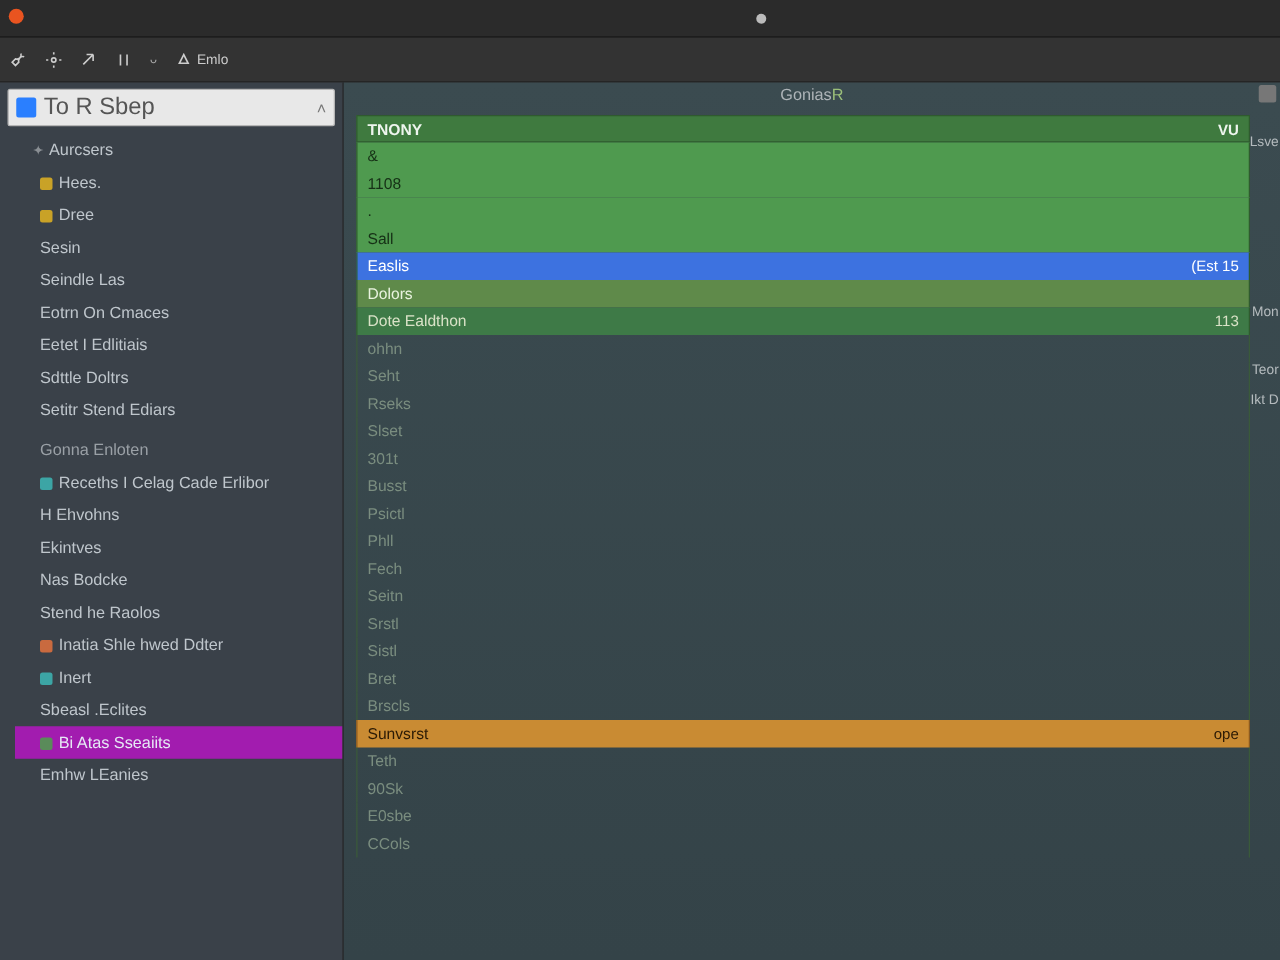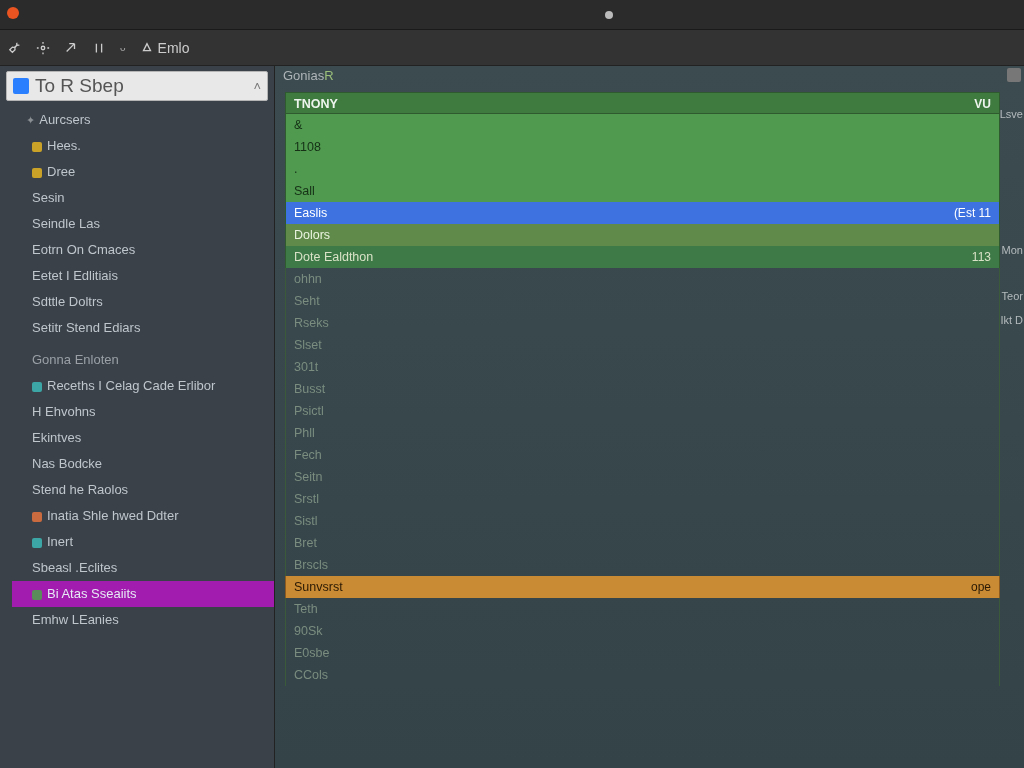--- a/index.html
+++ b/index.html
@@ -1,41 +1,41 @@
 <!DOCTYPE html>
 <html><head>
 <meta charset="utf-8">
 <style>
   * { box-sizing: border-box; margin: 0; padding: 0; }
   html, body { width: 1024px; height: 768px; overflow: hidden; font-family: "Segoe UI", Tahoma, sans-serif; font-size: 13px; background:#2b2b2b; color:#d0d0d0;}
   .titlebar { height:30px; background:#2b2b2b; position:relative; border-bottom:1px solid #1a1a1a;}
   .titlebar .dot { position:absolute; left:605px; top:11px; width:8px; height:8px; border-radius:50%; background:#bbb;}
   .titlebar .close { position:absolute; left:7px; top:7px; width:12px; height:12px; border-radius:50%; background:#e95420;}
   .toolbar { height:36px; background:#333; display:flex; align-items:center; padding:0 8px; gap:14px; border-bottom:1px solid #222;}
-  .toolbar .tb { color:#ccc; display:inline-flex; align-items:center; font-size:14px;}
+  .toolbar .tb { color:#ccc; display:inline-flex; align-items:center; font-size:11px;}
   .toolbar svg { width:14px; height:14px; fill:none; stroke:#ccc; stroke-width:1.5;}
   .shell { display:flex; height: calc(768px - 30px - 36px); }
   .sidebar { width:275px; background:#3a4149; display:flex; flex-direction:column; border-right:1px solid #222;}
   .searchbox { height:30px; margin:5px 6px 0 6px; background:#e8e8e8; border:1px solid #b5b5b5; border-radius:2px; display:flex; align-items:center; padding:0 6px; color:#333;}
   .searchbox .glyph { width:16px; height:16px; background:#2a7fff; border-radius:2px; margin-right:6px;}
   .searchbox .txt { flex:1; font-size:19px; color:#555;}
   .searchbox .chev { color:#777;}
   .tree { padding:6px 0 40px 12px; overflow:hidden;}
   .tree-item { height:26px; line-height:26px; font-size:13px; padding-left:20px; color:#bfc6cc; white-space:nowrap; cursor:pointer;}
   .tree-item.l1 { padding-left:14px;}
   .tree-item .star { color:#8a8f94; margin-right:4px; font-size:11px;}
   .tree-item.section { color:#9aa0a6; margin-top:6px;}
   .tree-item.hl { background:#a21caf; color:#e6e9f5;}
   .tree-item .sq { display:inline-block; width:10px; height:10px; border-radius:2px; margin-right:5px; vertical-align:middle;}
   .sq-y { background:#c9a227;}
   .sq-c { background:#3ca5a5;}
   .sq-r { background:#c96a3f;}
   .sq-g { background:#5a8b5a;}
   .main { flex:1; position:relative; background:linear-gradient(180deg,#3b4b50 0%, #344348 100%);}
-  .tabbar { height:18px; padding:2px 8px; color:#aeb4b8; font-size:13px; display:flex; align-items:center; justify-content:flex-start;}
+  .tabbar { height:18px; padding:2px 8px; color:#aeb4b8; font-size:13px; display:flex; align-items:center; justify-content:center;}
   .grid-area { position:absolute; left:10px; right:24px; top:26px;text-align:center; }
   .row { height:22px; line-height:22px; font-size:12.5px; padding:0 8px; display:flex; justify-content:space-between; white-space:nowrap;}
   .row.header1 { background:#3f7a3f; border:1px solid #2f5a2f; color:#eef5ee; font-weight:600;}
   .row.green-block { background:#4f9a4f; color:#163016; border-left:1px solid #2f5a2f; border-right:1px solid #2f5a2f;}
   .row.sel { background:#3d72e0; color:#fff; border-left:1px solid #2f5a2f; border-right:1px solid #2f5a2f;}
   .row.sub1 { background:#5f8a4a; color:#e9f3df; border-left:1px solid #2f5a2f; border-right:1px solid #2f5a2f;}
   .row.sub2 { background:#3e7a47; color:#d9e2c7; border-left:1px solid #2f5a2f; border-right:1px solid #2f5a2f;}
   .row.body { border-left:1px solid #3a5a3a; border-right:1px solid #3a5a3a; color:#7a8d7f;}
   .row.sep-orange { background:#c98b33; color:#2b1a05; border-left:1px solid #8a5a20; border-right:1px solid #8a5a20;}
   .row .rh { font-size:12px; }
@@ -143,21 +143,21 @@
         <div class="row green-block">
           <span>.</span>
           <span class="rh"></span>
         </div>
         <div class="row green-block">
           <span>Sall</span>
           <span class="rh"></span>
         </div>
         <div class="row sel">
           <span>Easlis</span>
-          <span class="rh">(Est 11</span>
+          <span class="rh">(Est 15</span>
         </div>
         <div class="row sub1">
           <span>Dolors</span>
           <span class="rh"></span>
         </div>
         <div class="row sub2">
           <span>Dote Ealdthon</span>
           <span class="rh">113</span>
         </div>
         <div class="row body">

